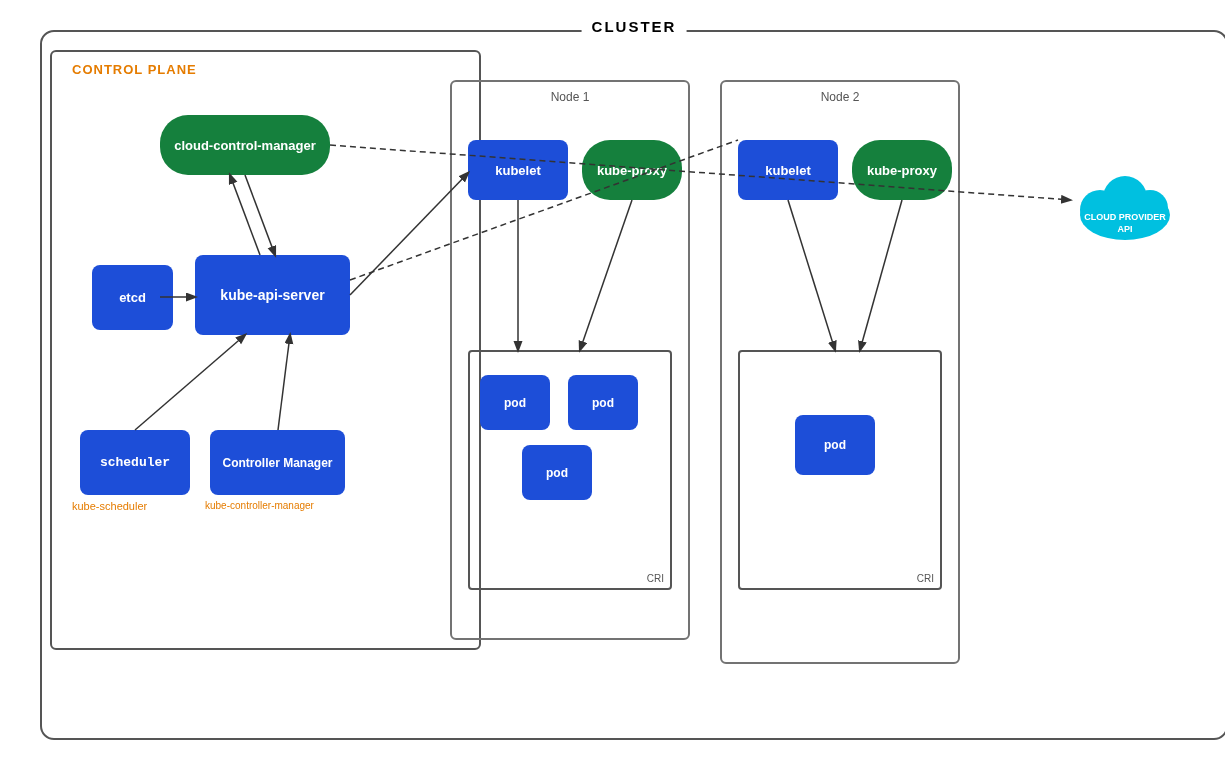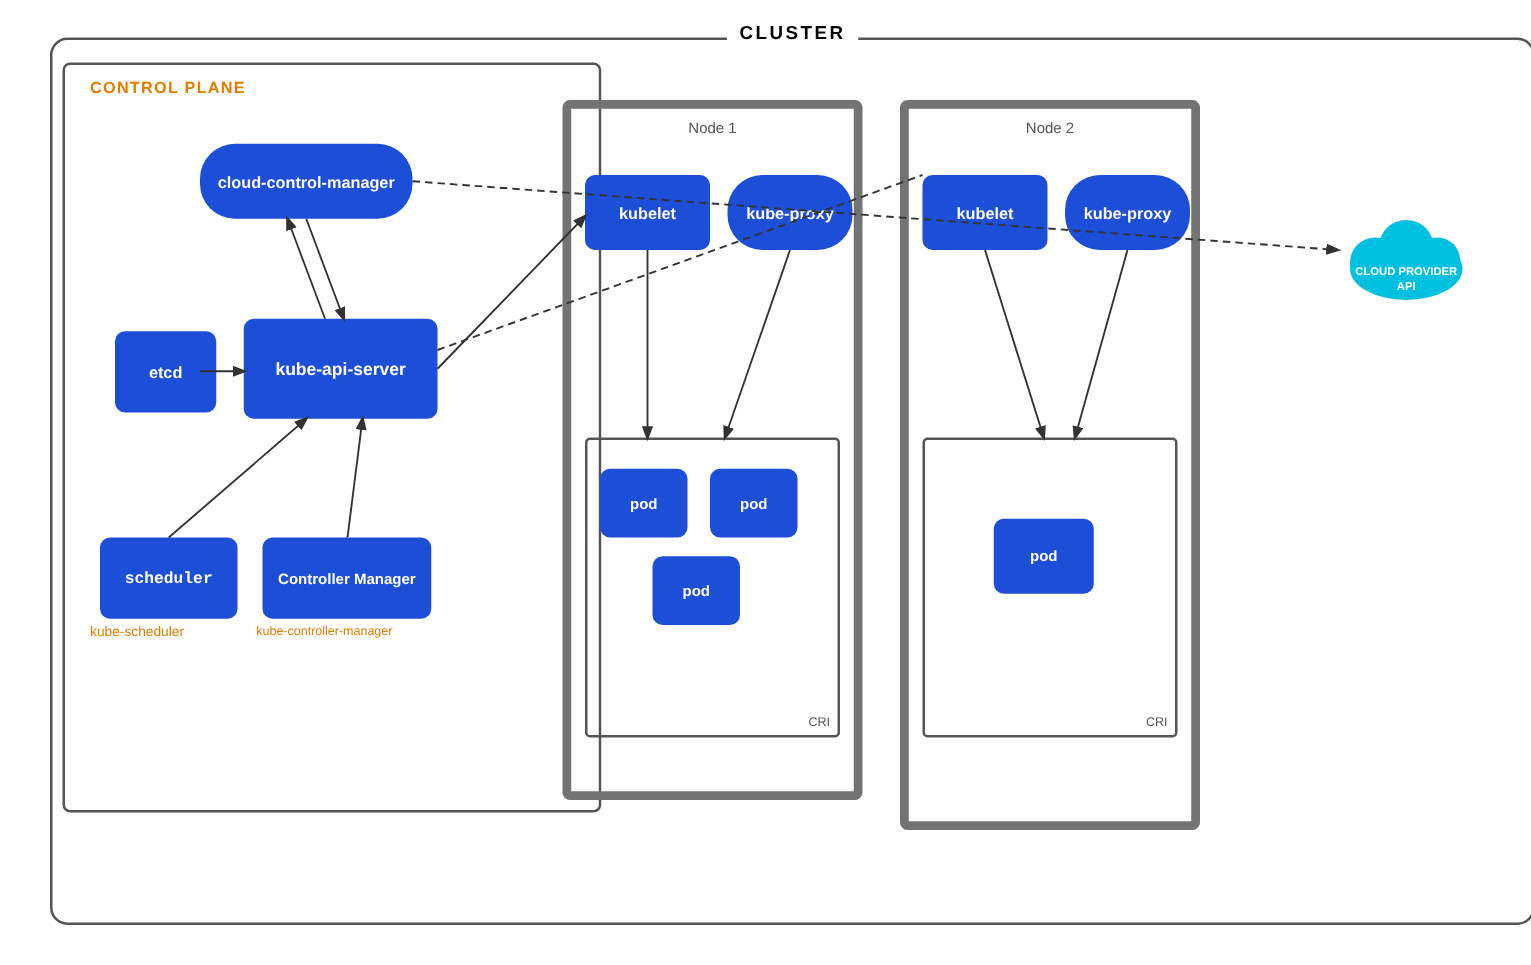--- a/index.html
+++ b/index.html
@@ -59,21 +59,21 @@
       left: 20px;
       font-size: 13px;
       font-weight: bold;
       color: #e57c00;
       letter-spacing: 1px;
     }
 
     
     .node-box {
       position: absolute;
-      border: 7px solid #737373;
+      border: 2px solid #737373;
       border-radius: 6px;
     }
 
     .node-label {
       position: absolute;
       top: 8px;
       left: 50%;
       transform: translateX(-50%);
       font-size: 12px;
       color: #555;
@@ -102,21 +102,21 @@
       display: flex;
       align-items: center;
       justify-content: center;
       font-weight: bold;
       font-size: 13px;
       color: #fff;
       text-align: center;
     }
 
     .comp-blue { background: #1d4ed8; }
-    .comp-cyan { background: #1d4ed8; border-radius: 28px; }
+    .comp-cyan { background: #15803d; border-radius: 28px; }
 
     
     .svg-overlay {
       position: absolute;
       top: 0;
       left: 0;
       width: 1225px;
       height: 772px;
       pointer-events: none;
     }

